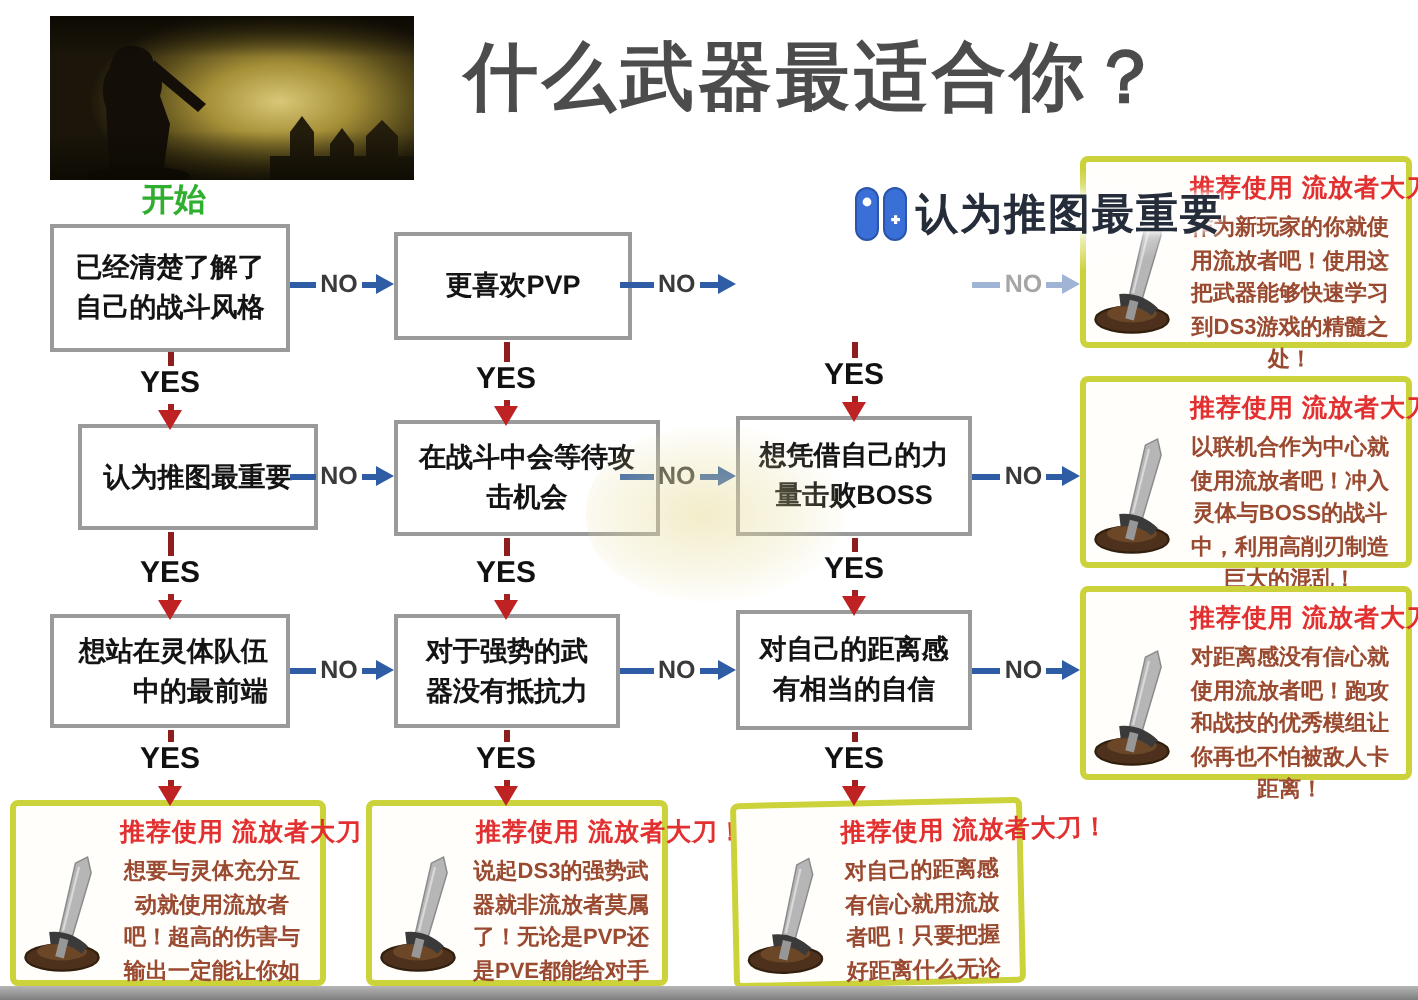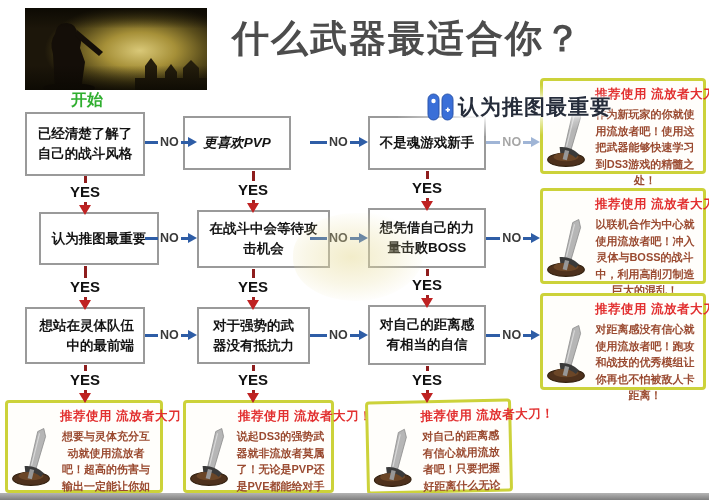--- a/index.html
+++ b/index.html
@@ -87,22 +87,21 @@
       </g>
     </svg>
     <div class="banner-vignette"></div>
   </div>
 
   <div class="page-title">什么武器最适合你？</div>
 
   <div class="start">开始</div>
 
   <div class="dbox" style="left:25px;top:112px;width:120px;height:64px;">已经清楚了解了自己的战斗风格</div>
-  <div class="dbox" style="left:183px;top:116px;width:108px;height:54px;font-style:italic;">更喜欢PVP</div>
-  <div class="dbox" style="left:368px;top:116px;width:118px;height:54px;">不是魂游戏新手</div>
+  <div class="dbox" style="left:197px;top:116px;width:119px;height:54px;">更喜欢PVP</div>
 
   <div class="dbox" style="left:39px;top:212px;width:120px;height:53px;">认为推图最重要</div>
   <div class="dbox" style="left:197px;top:210px;width:133px;height:58px;">在战斗中会等待攻击机会</div>
   <div class="dbox" style="left:368px;top:208px;width:118px;height:60px;">想凭借自己的力量击败BOSS</div>
 
   <div class="dbox" style="left:25px;top:307px;width:120px;height:57px;text-align:right;">想站在灵体队伍中的最前端</div>
   <div class="dbox" style="left:197px;top:307px;width:113px;height:57px;">对于强势的武器没有抵抗力</div>
   <div class="dbox" style="left:368px;top:305px;width:118px;height:60px;">对自己的距离感有相当的自信</div>
 
   <div class="hconn" style="left:145px;top:134px;width:52px;">

